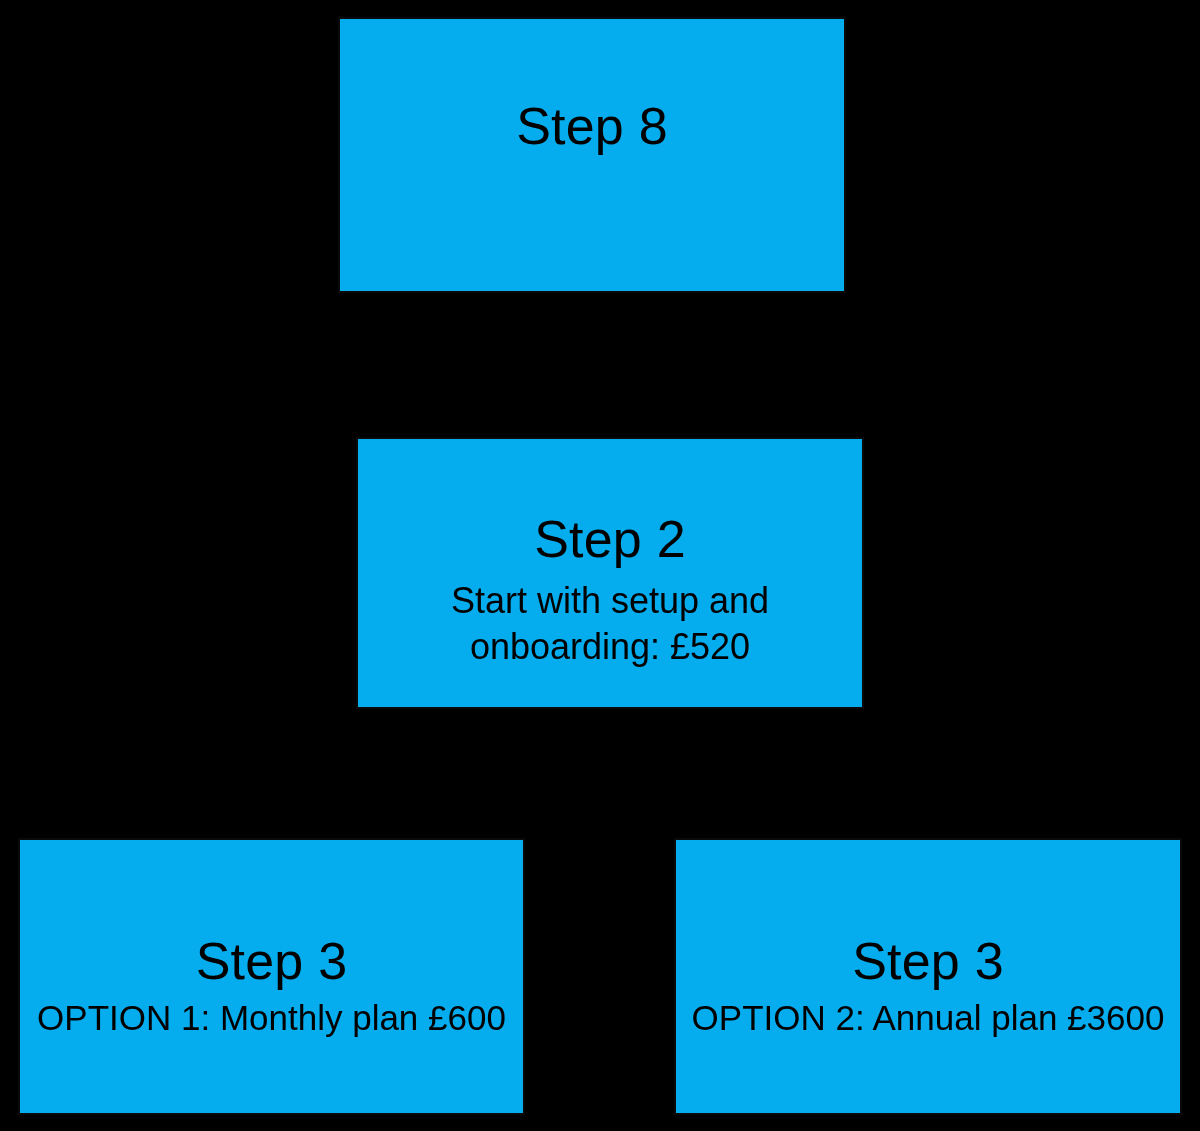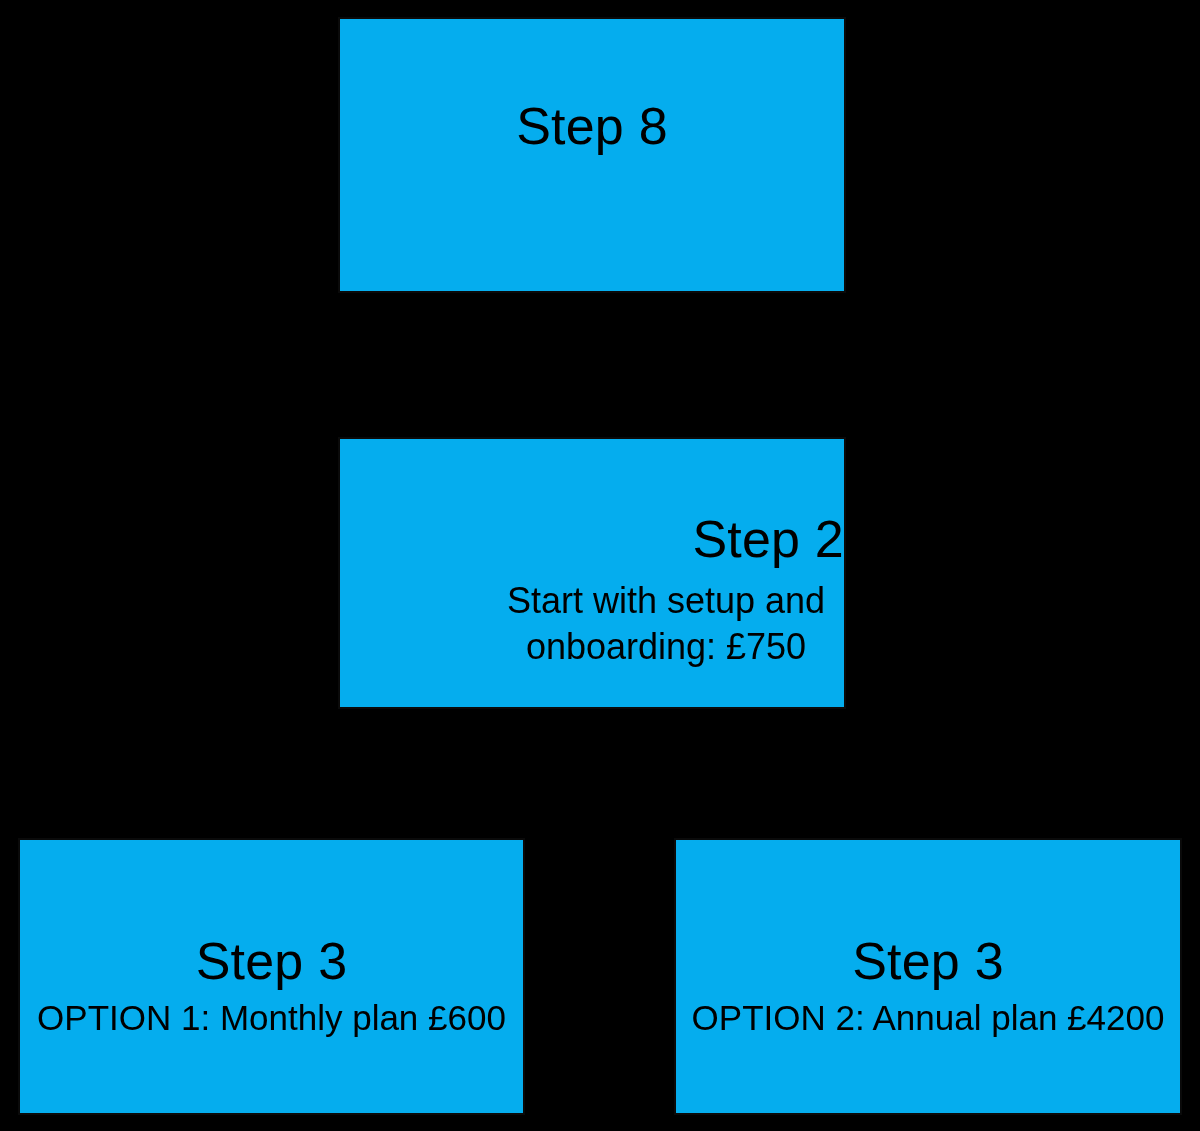--- a/index.html
+++ b/index.html
@@ -64,26 +64,25 @@
   #box-step-1 {
     left: 338px;
     top: 17px;
     width: 508px;
     height: 276px;
     padding-top: 80px;
   }
   #box-step-1 .box-subtitle { margin-top: 10px; white-space: nowrap; }
 
   #box-step-2 {
-    left: 338px;
+    left: 356px;
     top: 437px;
     width: 508px;
     height: 272px;
     padding-top: 73px;
-    align-items: flex-end;
   }
   #box-step-2 .box-subtitle {
     margin-top: 12px;
     max-width: 340px;
   }
 
   #box-step-3-option-1 {
     left: 18px;
     top: 838px;
     width: 507px;
@@ -105,26 +104,26 @@
 <body>
 
 <div class="canvas">
 
   <div class="step-box" id="box-step-1">
     <div class="box-title">Step 8</div>
   </div>
 
   <div class="step-box" id="box-step-2">
     <div class="box-title">Step 2</div>
-    <div class="box-subtitle">Start with setup and onboarding: £750</div>
+    <div class="box-subtitle">Start with setup and onboarding: £520</div>
   </div>
 
   <div class="step-box" id="box-step-3-option-1">
     <div class="box-title">Step 3</div>
     <div class="box-subtitle">OPTION 1: Monthly plan £600</div>
   </div>
 
   <div class="step-box" id="box-step-3-option-2">
     <div class="box-title">Step 3</div>
-    <div class="box-subtitle">OPTION 2: Annual plan £4200</div>
+    <div class="box-subtitle">OPTION 2: Annual plan £3600</div>
   </div>
 
 </div>
 
 </body></html>

